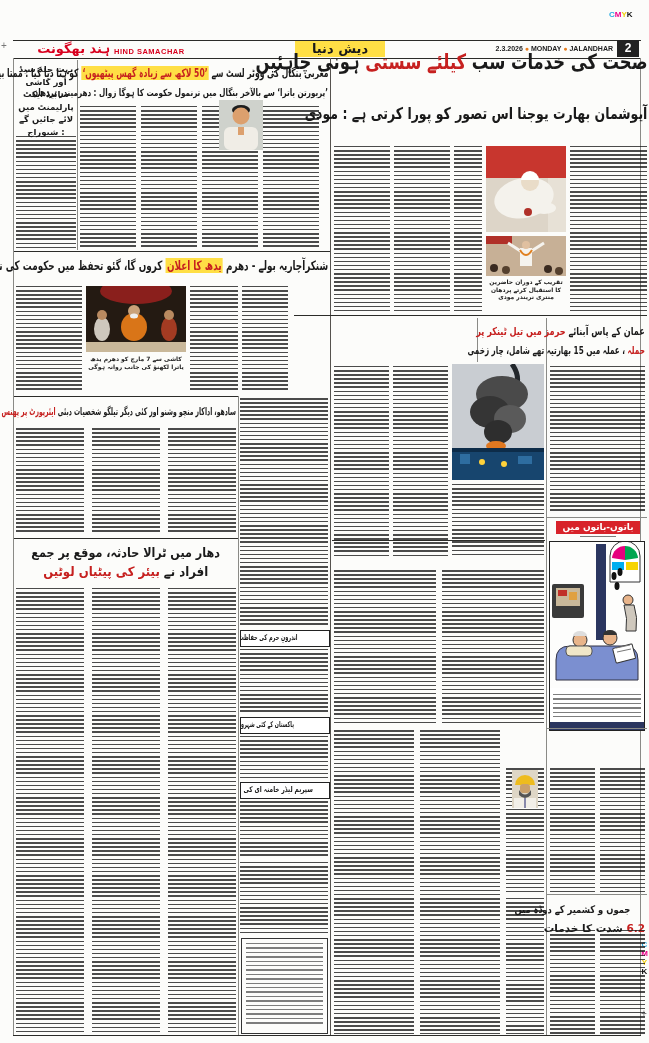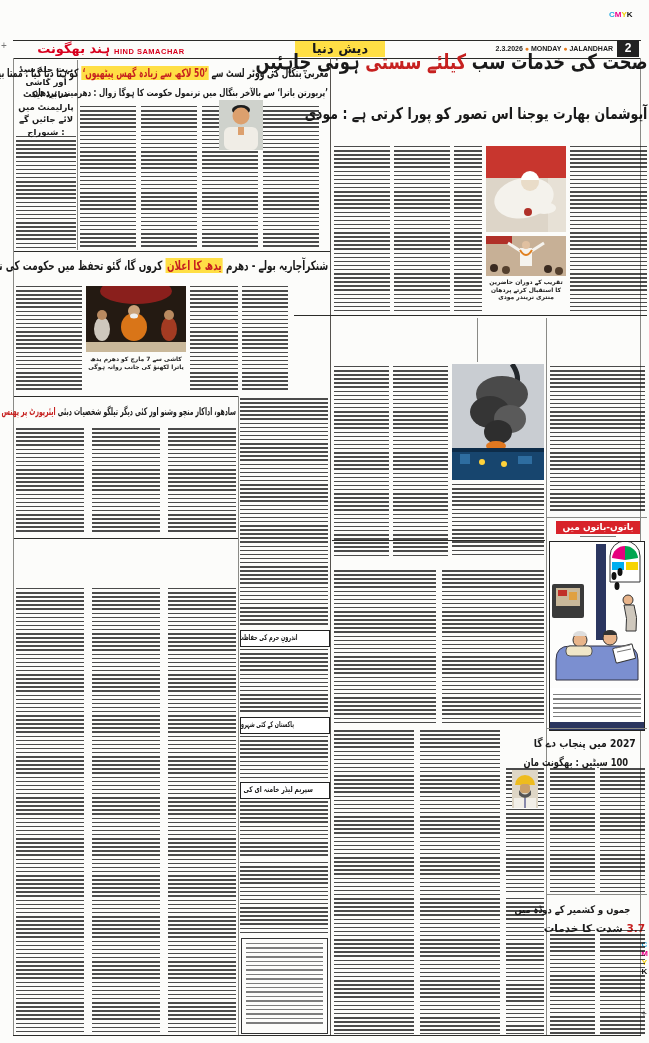--- a/index.html
+++ b/index.html
@@ -167,20 +167,30 @@
       </svg>
   </div>
   <div class="abs u cap ctr" style="left:86px;top:355px;width:100px;height:22px;">کاشی سے 7 مارچ کو دھرم یدھ یاترا لکھنؤ کی جانب روانہ ہوگی</div>
   <div class="abs tx" style="left:190px;top:286px;width:48px;height:106px;"></div>
   <div class="abs tx" style="left:242px;top:286px;width:46px;height:106px;"></div>
 
   <div class="abs hr" style="left:294px;top:315px;width:353px;"></div>
   <div class="abs tx" style="left:334px;top:366px;width:55px;height:192px;"></div>
   <div class="abs tx" style="left:393px;top:366px;width:55px;height:192px;"></div>
 
+  <div class="abs u" style="left:480px;top:320px;width:165px;">
+    <span class="fitR b" style="font-size:11px;transform:scaleX(.74);">
+      <span>عمان کے پاس آبنائے</span>
+      <span class="red">حرمز میں تیل ٹینکر پر</span>
+    </span><br>
+    <span class="fitR b" style="font-size:11px;transform:scaleX(.66);">
+      <span class="red">حملہ</span>
+      <span>، عملہ میں 15 بھارتیہ تھے شامل، چار زخمی</span>
+    </span>
+  </div>
   <div class="abs photo" style="left:452px;top:364px;width:92px;height:116px;">
     <svg width="92" height="116" viewBox="0 0 92 116">
         <rect width="92" height="116" fill="#c9cdd2"></rect>
         <path d="M60 0 q10 14 2 28" stroke="#22272c" stroke-width="5" fill="none"></path>
         <ellipse cx="50" cy="30" rx="26" ry="18" fill="#4a4a4a"></ellipse>
         <ellipse cx="38" cy="48" rx="20" ry="16" fill="#353535"></ellipse>
         <ellipse cx="58" cy="55" rx="16" ry="14" fill="#5a5a5a"></ellipse>
         <ellipse cx="46" cy="68" rx="14" ry="12" fill="#2e2e2e"></ellipse>
         <ellipse cx="44" cy="82" rx="10" ry="5" fill="#e07820"></ellipse>
         <rect y="84" width="92" height="4" fill="#0d2c49"></rect>
@@ -211,20 +221,27 @@
     <span class="fitR b" style="font-size:10.5px;transform:scaleX(.58);">
       <span>سادھو، اداکار منچو وشنو اور کئی دیگر تیلگو شخصیات دبئی</span>
       <span class="red">ایئرپورٹ پر پھنس گئیں</span>
     </span>
   </div>
   <div class="abs tx" style="left:16px;top:428px;width:68px;height:106px;"></div>
   <div class="abs tx" style="left:92px;top:428px;width:68px;height:106px;"></div>
   <div class="abs tx" style="left:168px;top:428px;width:68px;height:106px;"></div>
 
   <div class="abs hr" style="left:14px;top:538px;width:224px;"></div>
+  <div class="abs u ctr" style="left:16px;top:542px;width:220px;">
+    <span class="fitC b" style="font-size:13px;transform:scaleX(.86);">دھار میں ٹرالا حادثہ، موقع پر جمع</span><br>
+    <span class="fitC b" style="font-size:13px;transform:scaleX(.9);">
+      <span>افراد نے</span>
+      <span class="red">بیئر کی پیٹیاں لوٹیں</span>
+    </span>
+  </div>
   <div class="abs tx" style="left:16px;top:588px;width:68px;height:446px;"></div>
   <div class="abs tx" style="left:92px;top:588px;width:68px;height:446px;"></div>
   <div class="abs tx" style="left:168px;top:588px;width:68px;height:446px;"></div>
 
   <div class="abs hr" style="left:332px;top:540px;width:213px;"></div>
   <div class="abs tx" style="left:334px;top:570px;width:102px;height:154px;"></div>
   <div class="abs tx" style="left:442px;top:570px;width:102px;height:154px;"></div>
   <div class="abs tx" style="left:334px;top:730px;width:80px;height:304px;"></div>
   <div class="abs tx" style="left:420px;top:730px;width:80px;height:304px;"></div>
 
@@ -257,43 +274,39 @@
       <rect x="64" y="104" width="20" height="15" rx="1" transform="rotate(-14 74 111)" fill="#fff" stroke="#333"></rect>
       <line x1="66" y1="106" x2="80" y2="103" stroke="#777"></line>
         <line x1="67" y1="110" x2="81" y2="107" stroke="#777"></line>
       <rect x="16" y="104" width="26" height="10" rx="4" fill="#f0e6c8" stroke="#555"></rect>
     </svg>
     <div class="tx2" style="margin:2px 3px;height:26px;"></div>
     <div style="height:8px;background:#2b3660;margin:0 0;"></div>
   </div>
 
   <div class="abs hrl" style="left:546px;top:728px;width:101px;"></div>
-  <div class="abs u ctr" style="left:548px;top:732px;width:97px;">
-    <span class="fitC b" style="font-size:11px;transform:scaleX(.84);">2027 میں پنجاب دے گا</span><br>
-    <span class="fitC b" style="font-size:11px;transform:scaleX(.76);">100 سیٹیں : بھگونت مان</span>
-  </div>
   <div class="abs tx" style="left:506px;top:768px;width:38px;height:126px;"></div>
   <div class="abs tx" style="left:550px;top:768px;width:45px;height:126px;"></div>
   <div class="abs tx" style="left:600px;top:768px;width:45px;height:126px;"></div>
   <div class="abs photo" style="left:512px;top:770px;width:26px;height:38px;">
     <svg width="26" height="38" viewBox="0 0 26 38">
         <rect width="26" height="38" fill="#ded6c6"></rect>
         <path d="M3 15 a10 10 0 0 1 20 0 z" fill="#eebc1e"></path>
         <rect x="8" y="14" width="10" height="9" rx="3" fill="#caa06c"></rect>
         <path d="M7 20 q6 9 12 0 l0 5 q-6 6 -12 0 z" fill="#555"></path>
         <rect x="2" y="28" width="22" height="10" fill="#f2efe8"></rect>
         <line x1="13" y1="28" x2="13" y2="38" stroke="#88a" stroke-width="2"></line>
       </svg>
   </div>
 
   <div class="abs hrl" style="left:546px;top:894px;width:101px;"></div>
   <div class="abs u ctr" style="left:548px;top:898px;width:97px;">
     <span class="fitC b" style="font-size:10.5px;transform:scaleX(.8);">جموں و کشمیر کے دوڈہ میں</span><br>
     <span class="fitC b" style="font-size:10.5px;">
-      <span class="red">3.7</span>
+      <span class="red">6.2</span>
       <span>شدت کا خدمات</span>
     </span>
   </div>
   <div class="abs tx" style="left:506px;top:898px;width:38px;height:136px;"></div>
   <div class="abs tx" style="left:550px;top:930px;width:45px;height:104px;"></div>
   <div class="abs tx" style="left:600px;top:930px;width:45px;height:104px;"></div>
 
 </div>
 
 </body></html>

